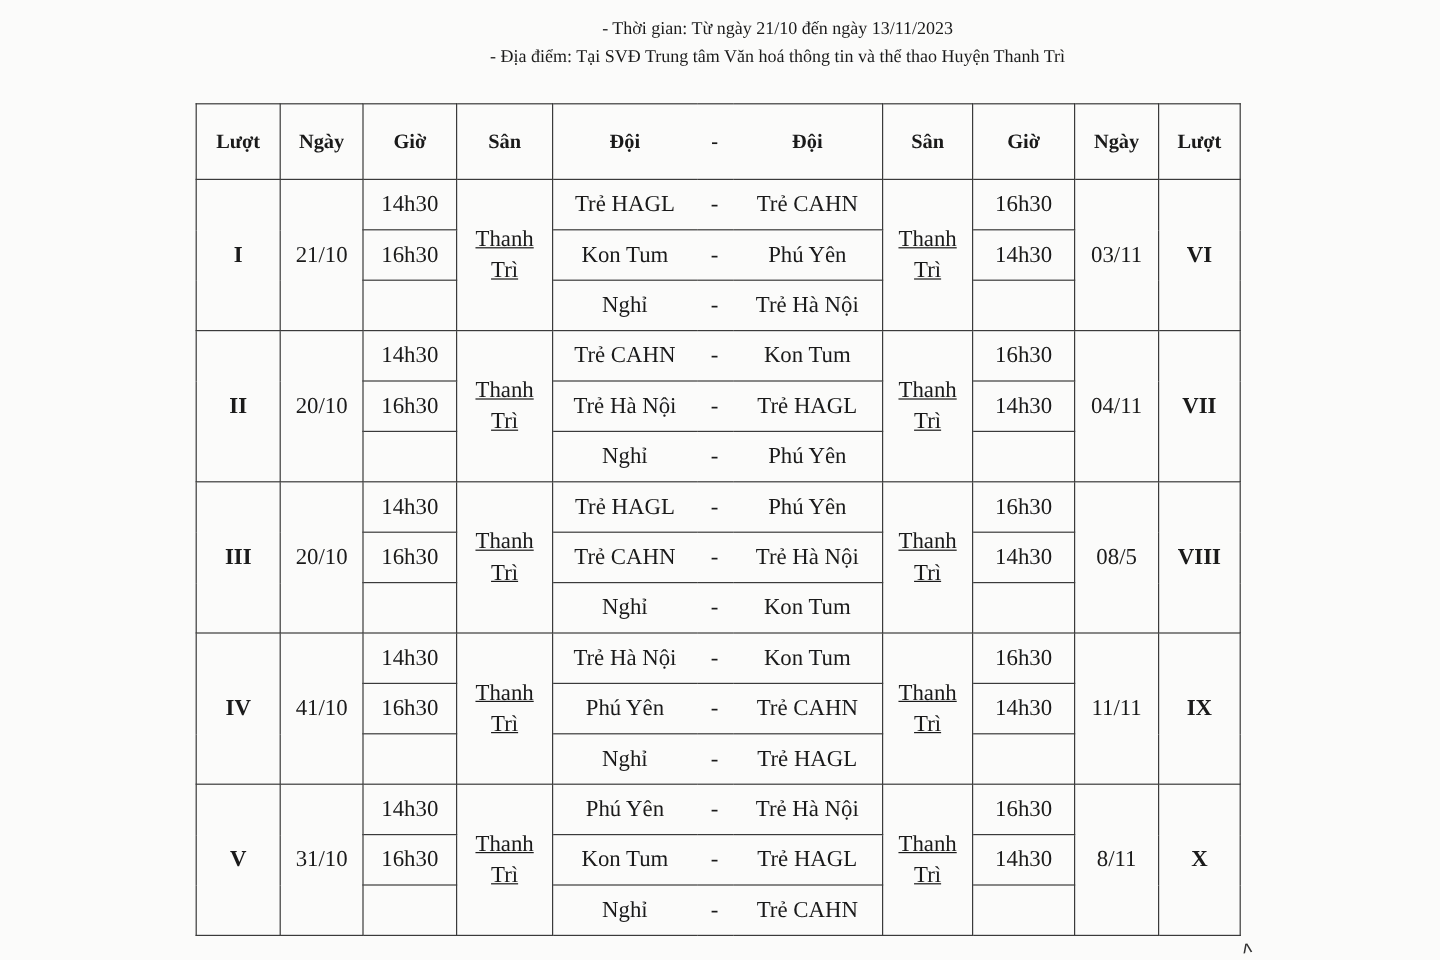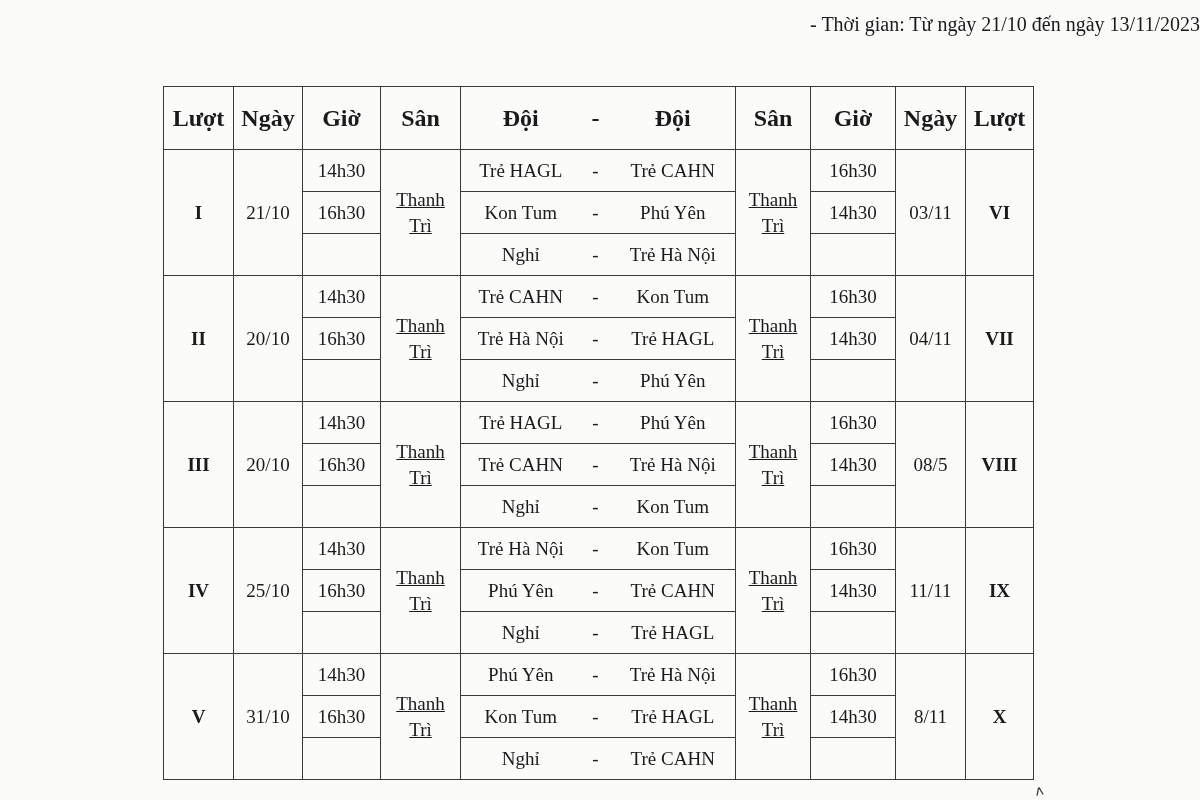--- a/index.html
+++ b/index.html
@@ -5,55 +5,56 @@
   html, body { margin:0; padding:0; }
   body {
     width:1200px; height:800px; overflow:hidden;
     background:#fbfbfa;
     font-family:"Liberation Serif", "DejaVu Serif", serif;
     color:#1a1a1a;
     position:relative;
   }
   .intro {
     position:absolute; left:0; right:0; top:12px;
-    text-align:right; font-size:20px; line-height:24px;margin-left:16px;
+    text-align:center; font-size:15px; line-height:24px;margin-left:16px;
   }
   .intro div { white-space:nowrap; }
   .intro .l1 { padding-left:80px; }
   .intro .l2 { padding-left:80px; }
   table.sched {
     position:absolute; left:163px; top:86px;
     border-collapse:collapse;
     font-size:19px;
     table-layout:fixed;
   }
   table.sched td, table.sched th {
     border:1.5px solid #3a3a3a;
     text-align:center; vertical-align:middle;
     padding:0;
   }
-  table.sched th { font-weight:bold; height:62px; font-size:24px; }
+  table.sched th { font-weight:bold; height:62px; font-size:17px; }
   .sub { height:42px; }
   .sub-thin td { border-top:1px solid #777; }
   .roman { font-weight:bold; }
   .nghi { }
   td.dash, th.dash { border-left:none !important; border-right:none !important; width:30px; }
   td.teamA, th.teamA { border-right:none !important; }
   td.teamB, th.teamB { border-left:none !important; }
   .san { line-height:26px;text-decoration:underline; }
   .sig {
     position:absolute; left:1035px; top:782px; font-size:14px; color:#333;
     font-family:"DejaVu Sans", sans-serif; transform:rotate(-10deg);
   }
 </style>
 </head>
 <body>
 
 <div class="intro">
   <div class="l1">- Thời gian: Từ ngày 21/10 đến ngày 13/11/2023</div>
+  <div class="l2">- Địa điểm: Tại SVĐ Trung tâm Văn hoá thông tin và thể thao Huyện Thanh Trì</div>
 </div>
 
 <table class="sched">
   <colgroup>
     <col style="width:70px">
     <col style="width:69px">
     <col style="width:78px">
     <col style="width:80px">
     <col style="width:120px">
     <col style="width:30px">
@@ -173,21 +174,21 @@
       </tr>
       <tr class="sub sub-thin">
         <td></td>
         <td class="teamA nghi">Nghỉ</td>
         <td class="dash">-</td>
         <td class="teamB">Kon Tum</td>
         <td></td>
       </tr>
       <tr class="sub">
         <td rowspan="3" class="roman">IV</td>
-        <td rowspan="3">25/10</td>
+        <td rowspan="3">41/10</td>
         <td>14h30</td>
         <td rowspan="3" class="san">
           <div>Thanh</div>
           <div>Trì</div>
         </td>
         <td class="teamA">Trẻ Hà Nội</td>
         <td class="dash">-</td>
         <td class="teamB">Kon Tum</td>
         <td rowspan="3" class="san">
           <div>Thanh</div>

